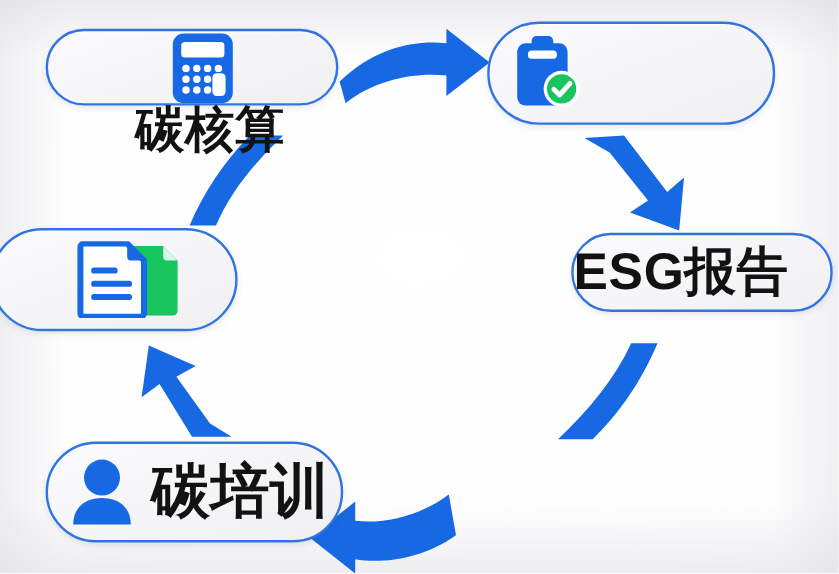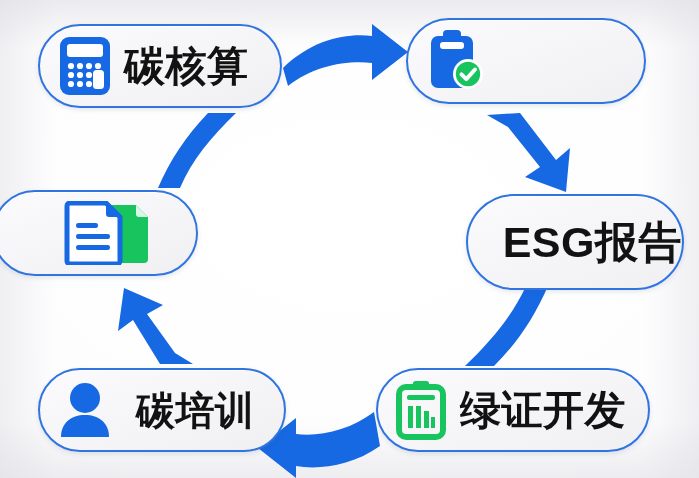--- a/index.html
+++ b/index.html
@@ -56,48 +56,49 @@
   .node .label {
     font-weight: 700;
     color: #121212;
     white-space: nowrap;
     letter-spacing: 0.5px;
     line-height: 1;
   }
 
   
   #node-carbon-accounting {
-    left: 38px;  top: 24px;  width: 244px; height: 84px;
+    left: 38px;  top: 24px;  width: 244px; height: 64px;
     padding-left: 18px;
+    flex-direction: column;
   }
   #node-carbon-accounting .label { font-size: 41px; margin-left: 12px; }
 
   #node-carbon-planning {
     left: 406px; top: 18px;  width: 240px; height: 86px;
     padding-left: 18px;
   }
   #node-carbon-planning .label { font-size: 41px; margin-left: 11px; }
 
   #node-esg-report {
-    left: 466px; top: 194px; width: 218px; height: 96px;
-    justify-content: flex-end;
+    left: 476px; top: 194px; width: 218px; height: 66px;
+    justify-content: flex-start;
   }
   #node-esg-report .label { font-size: 43px; }
 
   #node-green-cert {
     left: 376px; top: 368px; width: 274px; height: 84px;
     padding-left: 16px;
   }
   #node-green-cert .label { font-size: 41px; margin-left: 12px; }
 
   #node-carbon-training {
     left: 38px;  top: 368px; width: 248px; height: 84px;
     padding-left: 18px;
   }
-  #node-carbon-training .label { font-size: 39px; margin-left: 24px; }
+  #node-carbon-training .label { font-size: 49px; margin-left: 14px; }
 
   #node-documents {
     left: -8px;  top: 190px; width: 206px; height: 86px;
     justify-content: center;
     padding-left: 26px;
   }
 </style>
 </head>
 <body>
 
@@ -161,34 +162,20 @@
         <circle cx="42" cy="45" r="12.2" fill="#17c45e"></circle>
         <path d="M35.5,45.4 L40.3,50.2 L49,40.5" stroke="#ffffff" stroke-width="4" fill="none" stroke-linecap="round" stroke-linejoin="round"></path>
       </svg>
     </span>
   </div>
 
   <div class="node" id="node-esg-report">
     <span class="label">ESG报告</span>
   </div>
 
-  <div class="node" id="node-green-cert">
-    <span class="icon">
-      <svg width="54" height="62" viewBox="0 0 54 62" aria-hidden="true">
-        <rect x="5" y="8" width="44" height="50" rx="7" fill="none" stroke="#17c45e" stroke-width="6"></rect>
-        <path d="M19,9 L19,4.5 A2.5,2.5 0 0 1 21.5,2 L32.5,2 A2.5,2.5 0 0 1 35,4.5 L35,9 Z" fill="#17c45e"></path>
-        <rect x="13" y="16" width="28" height="5" rx="2" fill="#17c45e"></rect>
-        <rect x="14" y="27" width="5" height="22" fill="#17c45e"></rect>
-        <rect x="22" y="27" width="5" height="22" fill="#17c45e"></rect>
-        <rect x="30" y="32" width="5" height="17" fill="#17c45e"></rect>
-        <rect x="37" y="38" width="4" height="11" fill="#17c45e"></rect>
-      </svg>
-    </span>
-    <span class="label">绿证开发</span>
-  </div>
 
   <div class="node" id="node-carbon-training">
     <span class="icon">
       <svg width="54" height="58" viewBox="0 0 54 58" aria-hidden="true">
         <circle cx="27" cy="17" r="15" fill="#1668e3"></circle>
         <path d="M3,56 C3,42 13,34 27,34 C41,34 51,42 51,56 Z" fill="#1668e3"></path>
       </svg>
     </span>
     <span class="label">碳培训</span>
   </div>

